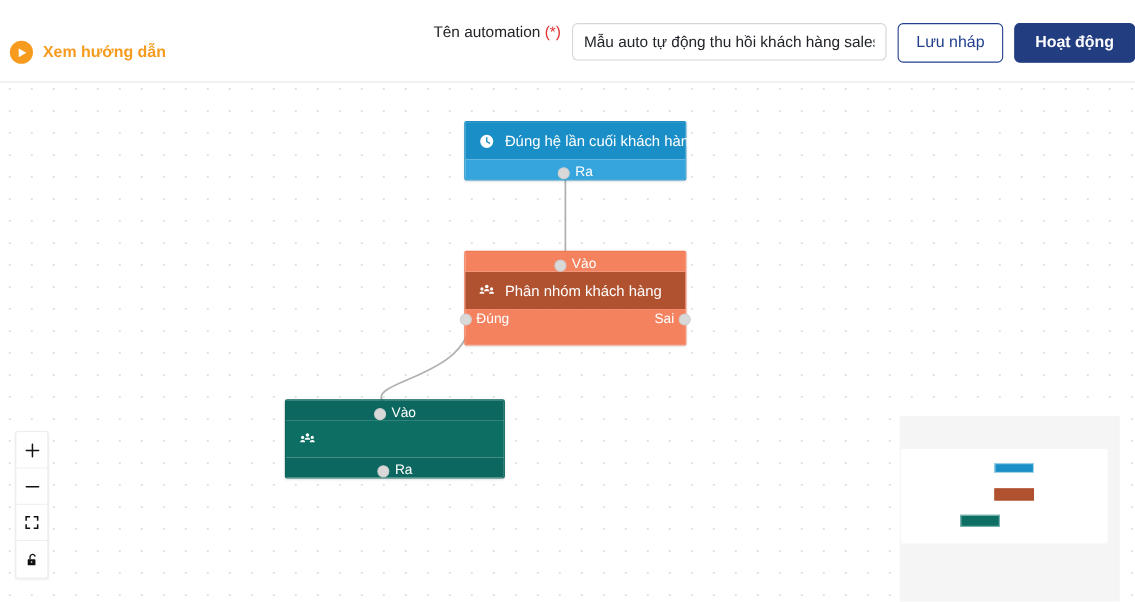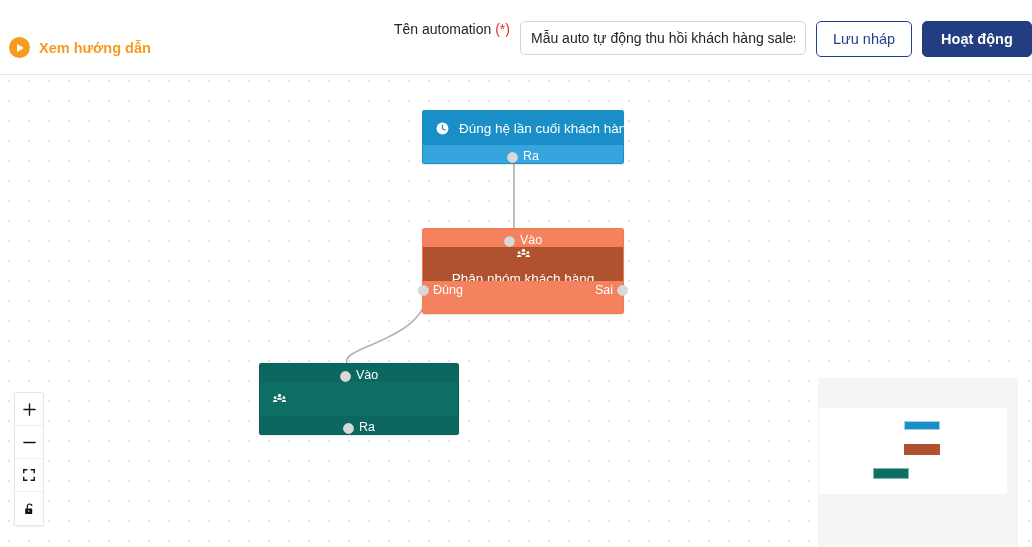--- a/index.html
+++ b/index.html
@@ -133,21 +133,21 @@
     display: flex; align-items: center; gap: 4px;
   }
   .split-left { margin-left: -5px; }
   .split-right { margin-right: -5px; }
 
   
   .n-blue .node-body  { background: #1a8ec6; }
   .n-blue .node-strip { background: #36a5de; }
   .n-blue { border: 1px solid #1c8ec2; }
 
-  .n-salmon .node-body  { background: #b0522f; flex-direction: column; }
+  .n-salmon .node-body  { background: #b0522f; }
   .n-salmon .node-strip { background: #f4825f; }
   .n-salmon { border: 1px solid #f07a55; }
 
   .n-teal .node-body  { background: #0d6e64; }
   .n-teal .node-strip { background: #0b675f; }
   .n-teal { border: 1px solid #0a6258; }
 
   .icn { width: 15px; height: 15px; flex: 0 0 auto; display:block; }
 
   

